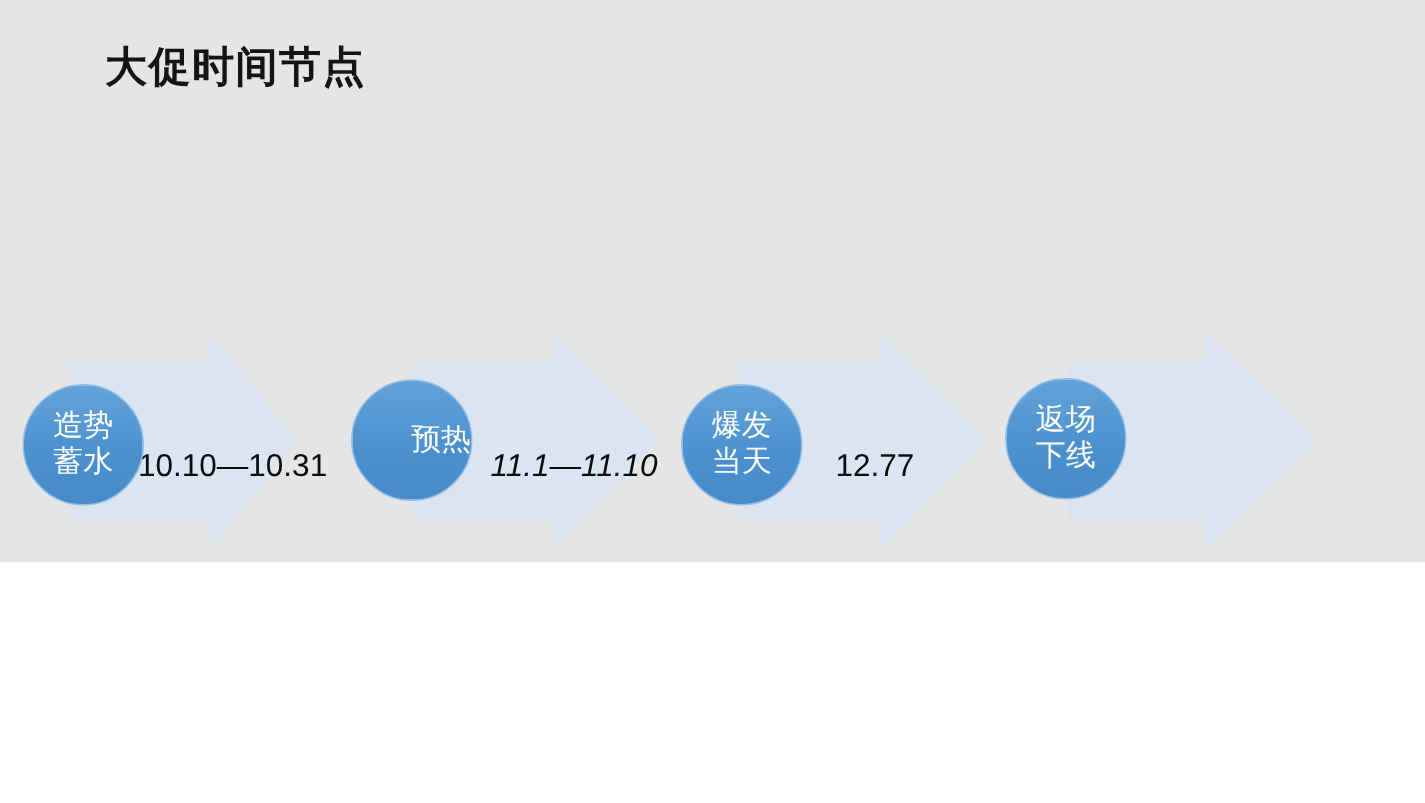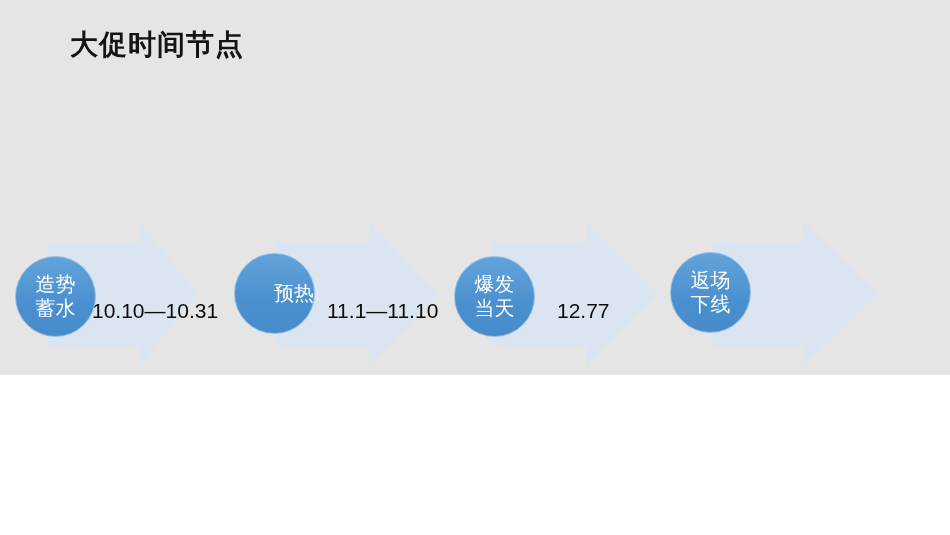--- a/index.html
+++ b/index.html
@@ -71,21 +71,21 @@
   .circle.c4 { left: 670px; top: 252px; }
   .date {
     position: absolute;
     top: 283px;
     font-size: 21px;
     color: #0b0b0b;
     white-space: nowrap;
     margin-top: 16px;
   }
   .date.d1 { left: 92px; }
-  .date.d2 { left: 327px; }
+  .date.d2 { left: 327px; font-style: italic; }
   .date.d3 { left: 557px; }
 </style>
 </head>
 <body>
 
 <div class="slide">
 
   <div class="title">大促时间节点</div>
 
   <div class="arrow a1"></div>

